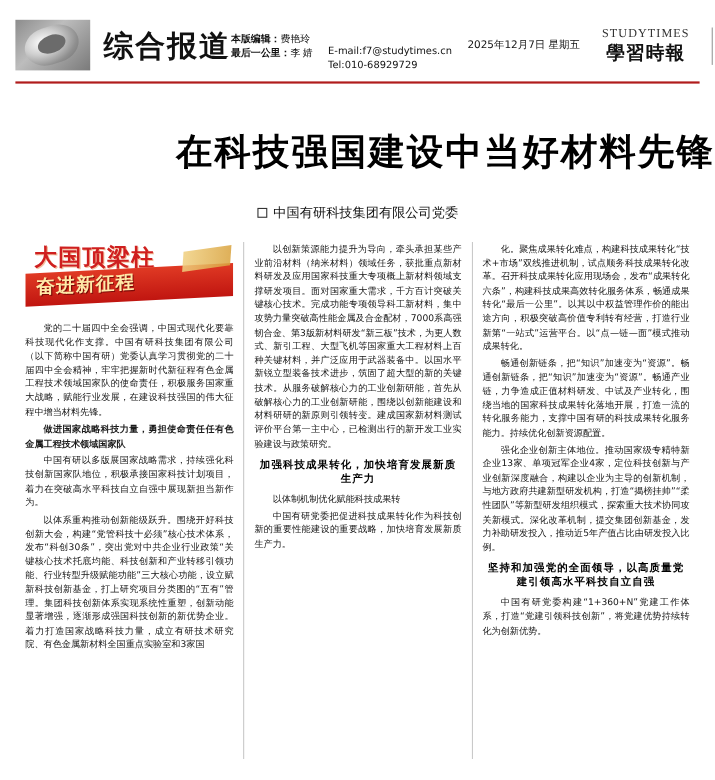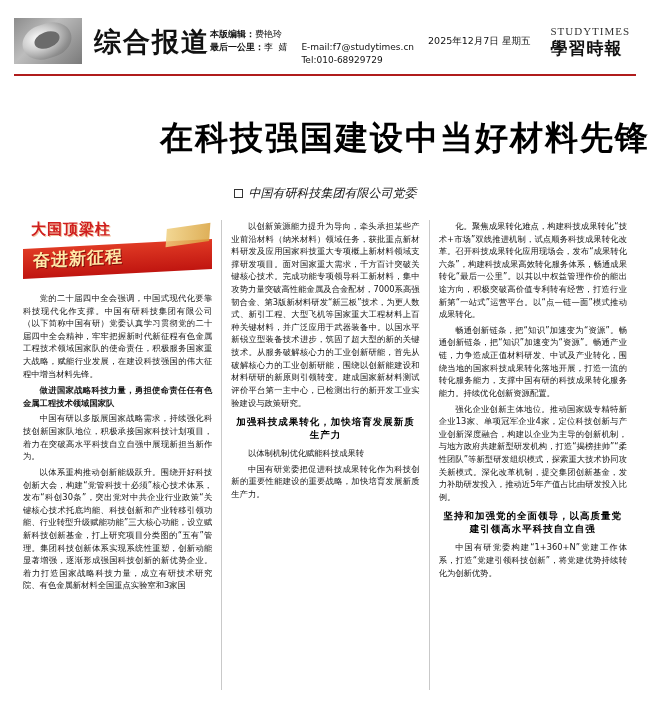--- a/index.html
+++ b/index.html
@@ -73,42 +73,42 @@
     display: flex;
     align-items: center;
     justify-content: flex-end;
     gap: 14px;
     padding-bottom: 4px;
   }
   .mh-editors {
     font-size: 9px;
     line-height: 1.5;
     color: #111;
-    font-family: Liberation Mono, monospace;
+    font-family: Liberation Serif, serif;
     white-space: nowrap;
   }
   .mh-editors b { font-weight: bold; }
   .mh-contact {
     font-size: 9px;
     line-height: 1.5;
     color: #111;
     font-family: "DejaVu Sans", sans-serif;
     white-space: nowrap;
     margin-top: 24px;
   }
   .mh-date {
     font-size: 9.5px;
     color: #111;
     font-family: "DejaVu Sans", sans-serif;
     white-space: nowrap;
     align-self: center;
     padding-bottom: 2px;
   }
   .mh-brand {
-    text-align: left;
+    text-align: center;
     padding: 0 6px;
     align-self: center;
   }
   .mh-brand-en {
     font-family: "Liberation Serif", serif;
     font-size: 11px;
     letter-spacing: 1px;
     color: #333;
   }
   .mh-brand-cn {
@@ -139,21 +139,20 @@
     letter-spacing: 2px;
     color: #000;
     margin: 40px 0 24px 0;
   }
   .byline {
     text-align: center;
     font-size: 12px;
     font-family: "DejaVu Sans", sans-serif;
     color: #111;
     margin-bottom: 18px;
-    font-style: italic;
   }
   .byline .sq {
     display: inline-block;
     width: 7px; height: 7px;
     border: 1px solid #333;
     margin-right: 6px;
     vertical-align: middle;
   }
 
   
@@ -198,21 +197,21 @@
     margin: 0 0 6px 0;
     position: relative;
     background: linear-gradient(180deg,#ffffff 0%, #fff 100%);
     overflow: hidden;
   }
   .banner .b-top {
     position: absolute;
     left: 8px; top: 0;
     font-family: Liberation Mono, monospace;
     font-weight: bold;
-    font-size: 15px;
+    font-size: 21px;
     color: #cf1f1f;
     letter-spacing: 1px;
     text-shadow: 1px 1px 0 #f3c1a0;
   }
   .banner .b-ribbon {
     position: absolute;
     left: 0; top: 24px;
     width: 100%;
     height: 30px;
     background: linear-gradient(180deg,#e03a24 0%, #c01510 100%);

